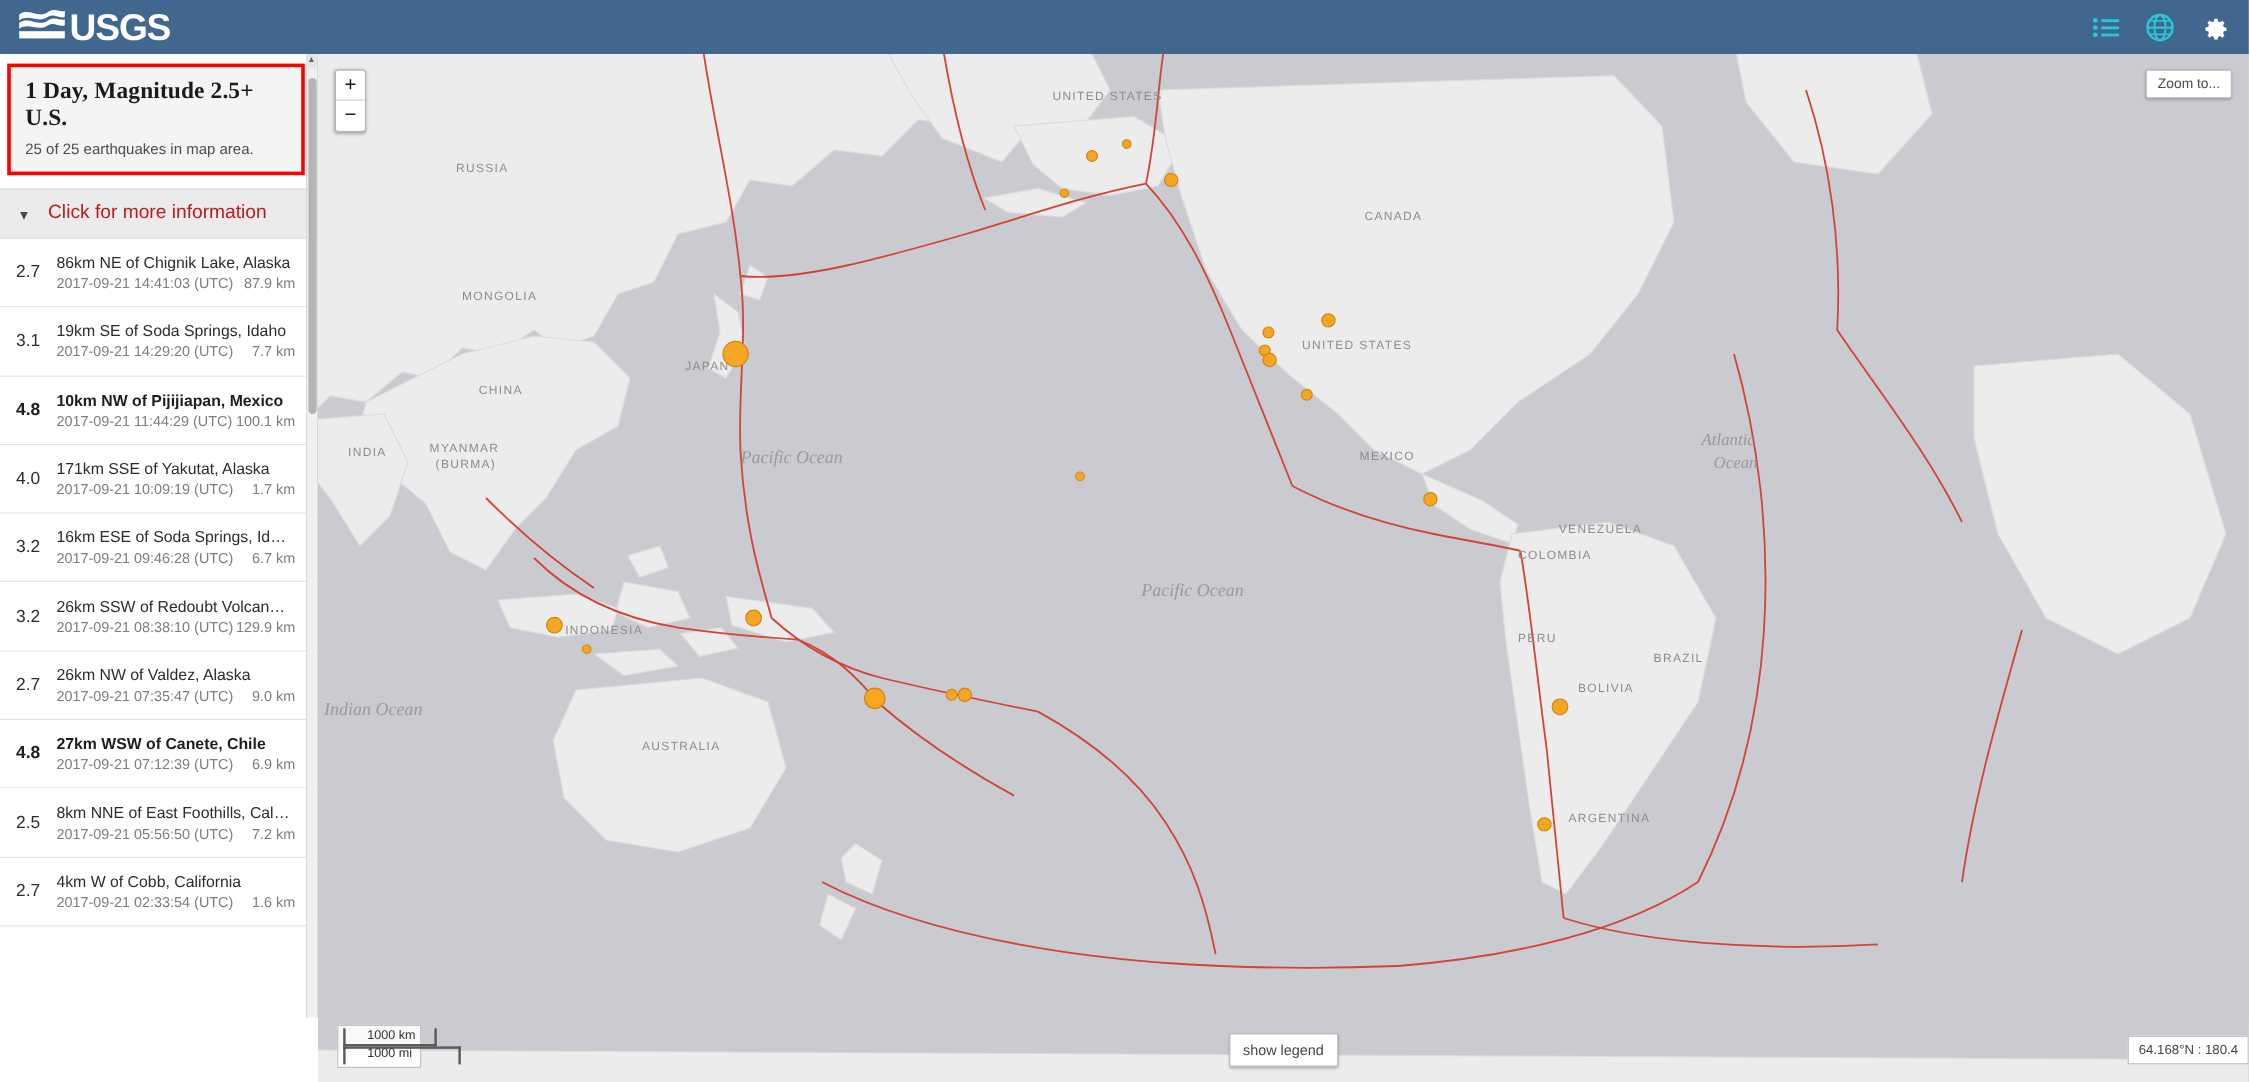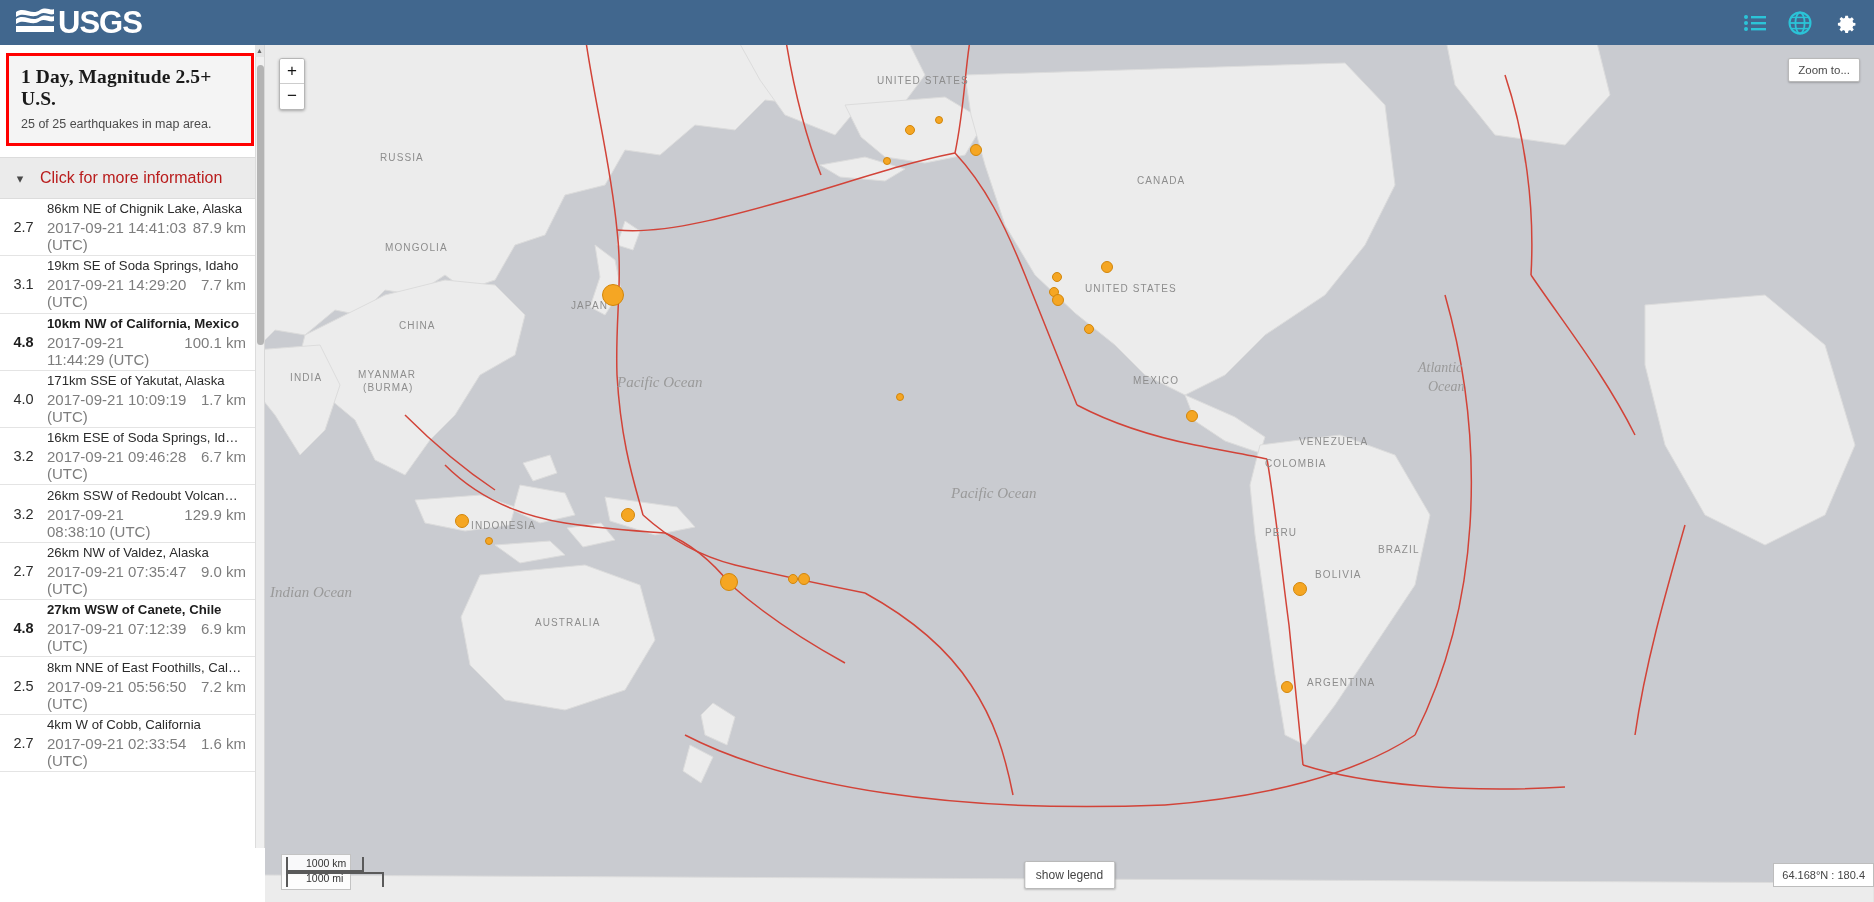--- a/index.html
+++ b/index.html
@@ -85,21 +85,21 @@
   }
   .q-body { flex: 1 1 auto; min-width: 0; }
   .q-place {
     font-size: 13.2px; color: #2c2c2c;
     white-space: nowrap; overflow: hidden; text-overflow: ellipsis;
     max-width: 195px;
   }
   .q-meta {
     margin-top: 3px;
     display: flex; justify-content: space-between; align-items: baseline;
-    font-size: 15px; color: #7d7d7d;
+    font-size: 12px; color: #7d7d7d;
     max-width: 199px;
   }
   .q-depth { white-space: nowrap; }
   .quake-row.big .q-place { font-weight: bold; color: #1d1d1d; }
   .quake-row.big .q-mag { font-weight: bold; color: #1d1d1d; }
 
   
   #sb-track {
     position: absolute; top: 0; right: 0; width: 9px; height: 857px;
     background: #f0f0f0; border-left: 1px solid #dcdcdc;
@@ -268,21 +268,21 @@
             <div class="q-place">19km SE of Soda Springs, Idaho</div>
             <div class="q-meta">
               <span>2017-09-21 14:29:20 (UTC)</span>
               <span class="q-depth">7.7 km</span>
             </div>
           </div>
         </div>
         <div class="quake-row big">
           <div class="q-mag">4.8</div>
           <div class="q-body">
-            <div class="q-place">10km NW of California, Mexico</div>
+            <div class="q-place">10km NW of Pijijiapan, Mexico</div>
             <div class="q-meta">
               <span>2017-09-21 11:44:29 (UTC)</span>
               <span class="q-depth">100.1 km</span>
             </div>
           </div>
         </div>
         <div class="quake-row">
           <div class="q-mag">4.0</div>
           <div class="q-body">
             <div class="q-place">171km SSE of Yakutat, Alaska</div>
@@ -445,21 +445,21 @@
   </svg>
 
   <div id="ocean-label-layer">
       <div class="oceanlabel" style="left: 352px; top: 329px; font-size: 15px;">Pacific Ocean</div>
       <div class="oceanlabel" style="left: 686px; top: 440px; font-size: 15px;">Pacific Ocean</div>
       <div class="oceanlabel" style="left: 5px; top: 539px; font-size: 15px;">Indian Ocean</div>
       <div class="oceanlabel" style="left: 1153px; top: 315px; font-size: 14px;">Atlantic</div>
       <div class="oceanlabel" style="left: 1163px; top: 334px; font-size: 14px;">Ocean</div>
     </div>
   <div id="place-label-layer">
-      <div class="maplabel" style="left: 80px; top: 107px; padding-left: 35px;">RUSSIA</div>
+      <div class="maplabel" style="left: 80px; top: 90px; padding-left: 35px;">RUSSIA</div>
       <div class="maplabel" style="left: 612px; top: 30px;">UNITED STATES</div>
       <div class="maplabel" style="left: 872px; top: 130px;">CANADA</div>
       <div class="maplabel" style="left: 120px; top: 197px;">MONGOLIA</div>
       <div class="maplabel" style="left: 820px; top: 238px;">UNITED STATES</div>
       <div class="maplabel" style="left: 134px; top: 275px;">CHINA</div>
       <div class="maplabel" style="left: 306px; top: 255px;">JAPAN</div>
       <div class="maplabel" style="left: 25px; top: 327px;">INDIA</div>
       <div class="maplabel" style="left: 93px; top: 324px;">MYANMAR</div>
       <div class="maplabel" style="left: 98px; top: 337px;">(BURMA)</div>
       <div class="maplabel" style="left: 868px; top: 330px;">MEXICO</div>

